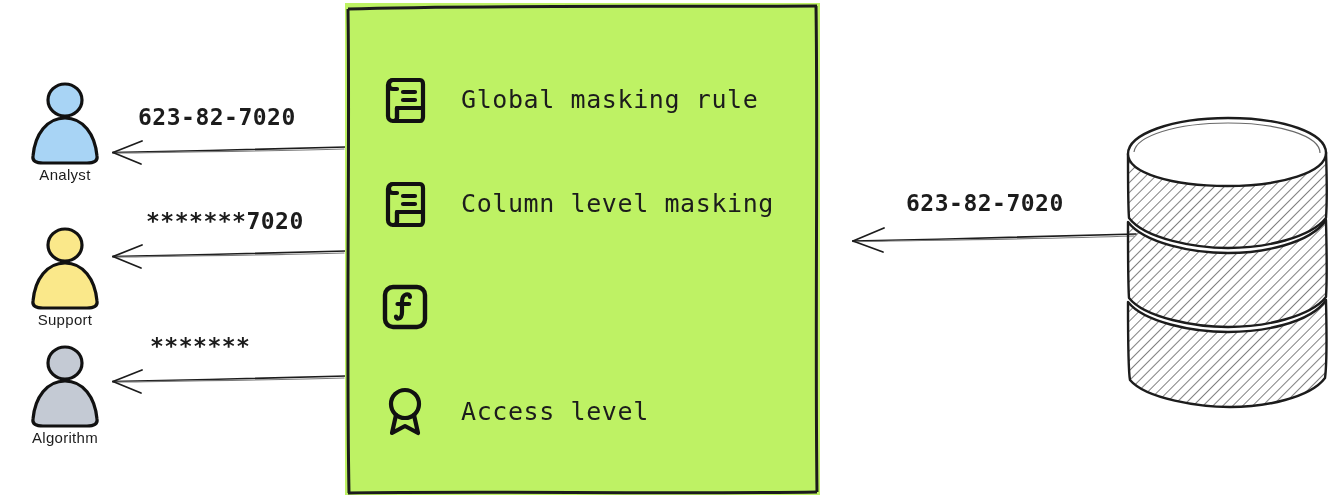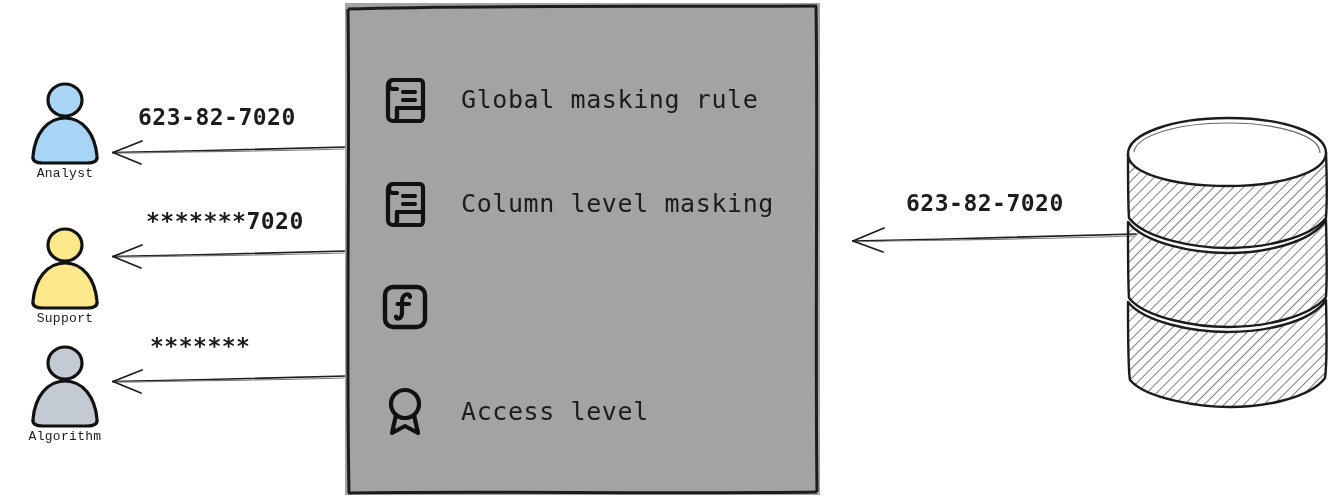--- a/index.html
+++ b/index.html
@@ -27,22 +27,22 @@
     width: 118px;
     text-align: center;
   }
   .actor-figure {
     width: 92px;
     height: 92px;
     margin: 0 auto;
     display: block;
   }
   .actor-label {
-    font-family: Liberation Mono, monospace;
-    font-size: 13px;
+    font-family: Liberation Sans, sans-serif;
+    font-size: 15px;
     letter-spacing: 0.3px;
     color: #1c1c1c;
     margin-top: -4px;
     white-space: nowrap;
   }
 
   #actor-analyst   { top: 78px; }
   #actor-support   { top: 223px; }
   #actor-developer { top: 341px; }
 
@@ -73,21 +73,21 @@
   #flow-database  { left: 848px; top: 190px;  width: 290px; }
   #flow-database  .flow-label { left: 58px; }
 
   
   #policy-box {
     position: absolute;
     left: 345px;
     top: 3px;
     width: 475px;
     height: 492px;
-    background: #a3a3a3;
+    background: #bef264;
   }
   #policy-box-frame {
     position: absolute;
     left: 0; top: 0;
     width: 100%; height: 100%;
     pointer-events: none;
   }
   #policy-box-frame svg { display:block; width:100%; height:100%; overflow: visible; }
 
   .policy-list {

